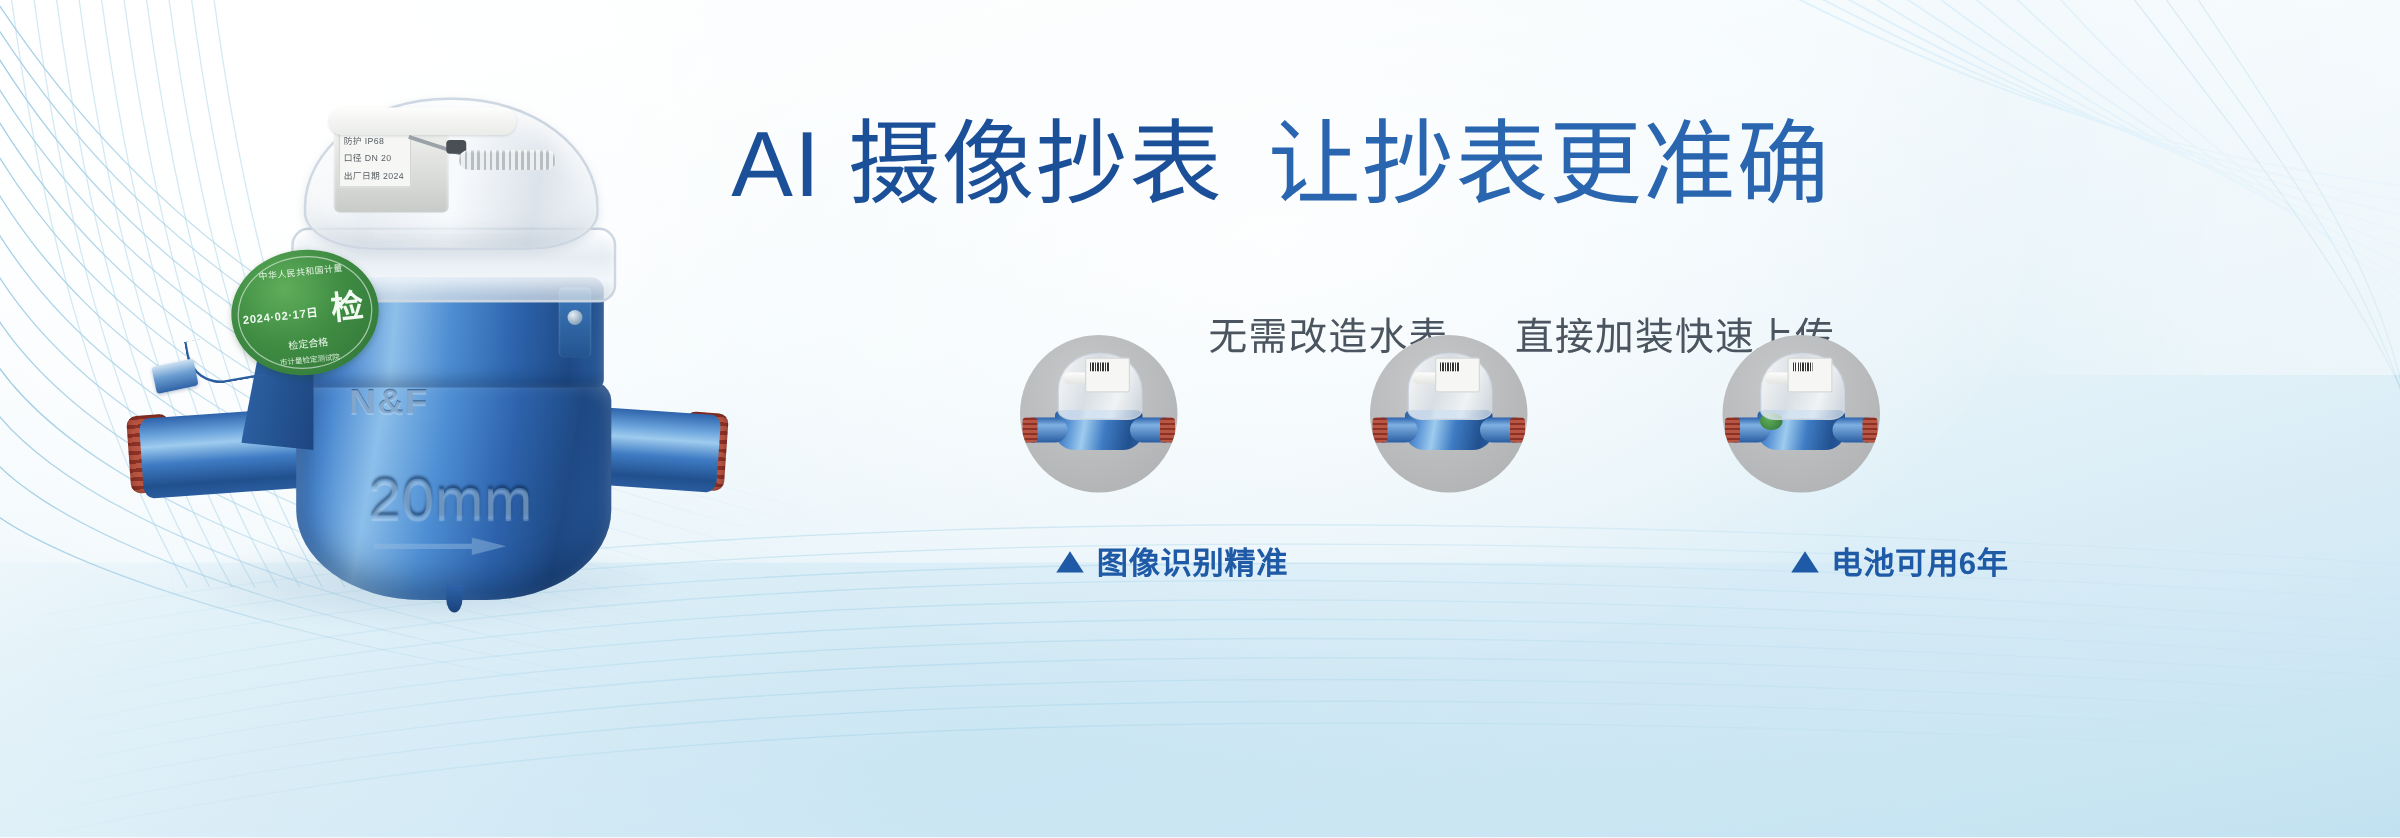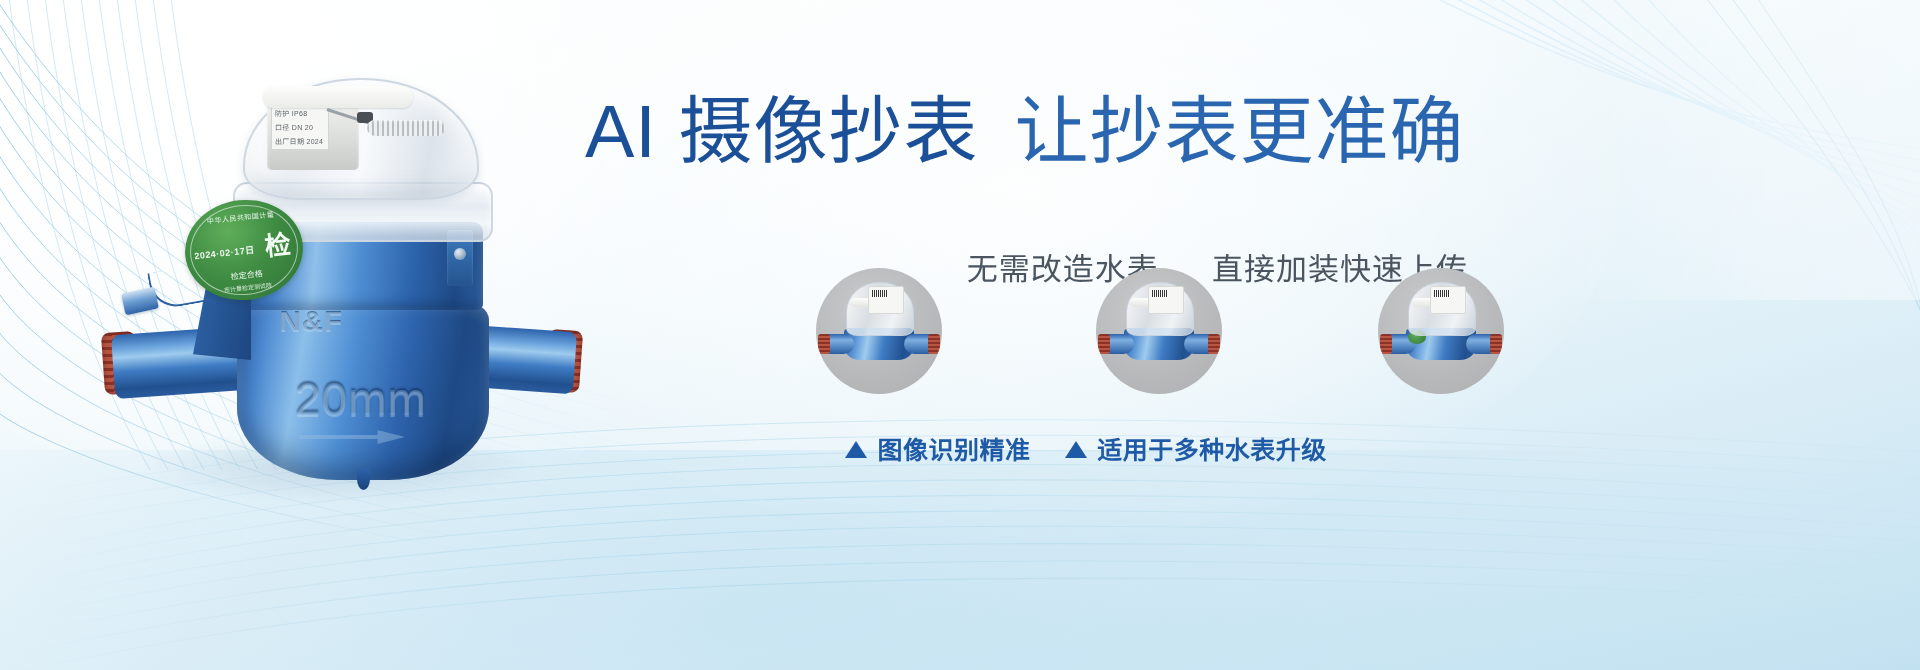--- a/index.html
+++ b/index.html
@@ -705,33 +705,33 @@
       <div class="thumb-circle">
         <div class="mini mini-body"></div>
         <div class="mini mini-pipe-l"></div>
         <div class="mini mini-pipe-r"></div>
         <div class="mini mini-thread-l"></div>
         <div class="mini mini-thread-r"></div>
         <div class="mini mini-dome"></div>
         <div class="mini mini-arm"></div>
         <div class="mini mini-tag"></div>
       </div>
-      <div class="feature-caption">
-        <span class="tri-icon"></span><span>适用于多种水表升级</span>
-      </div>
     </div>
 
     <div class="feature f2">
       <div class="thumb-circle">
         <div class="mini mini-body"></div>
         <div class="mini mini-pipe-l"></div>
         <div class="mini mini-pipe-r"></div>
         <div class="mini mini-thread-l"></div>
         <div class="mini mini-thread-r"></div>
         <div class="mini mini-green"></div>
         <div class="mini mini-dome"></div>
         <div class="mini mini-arm"></div>
         <div class="mini mini-tag"></div>
       </div>
+      <div class="feature-caption">
+        <span class="tri-icon"></span><span>电池可用6年</span>
+      </div>
     </div>
 
   </div>
 </div>
 
 </body></html>

